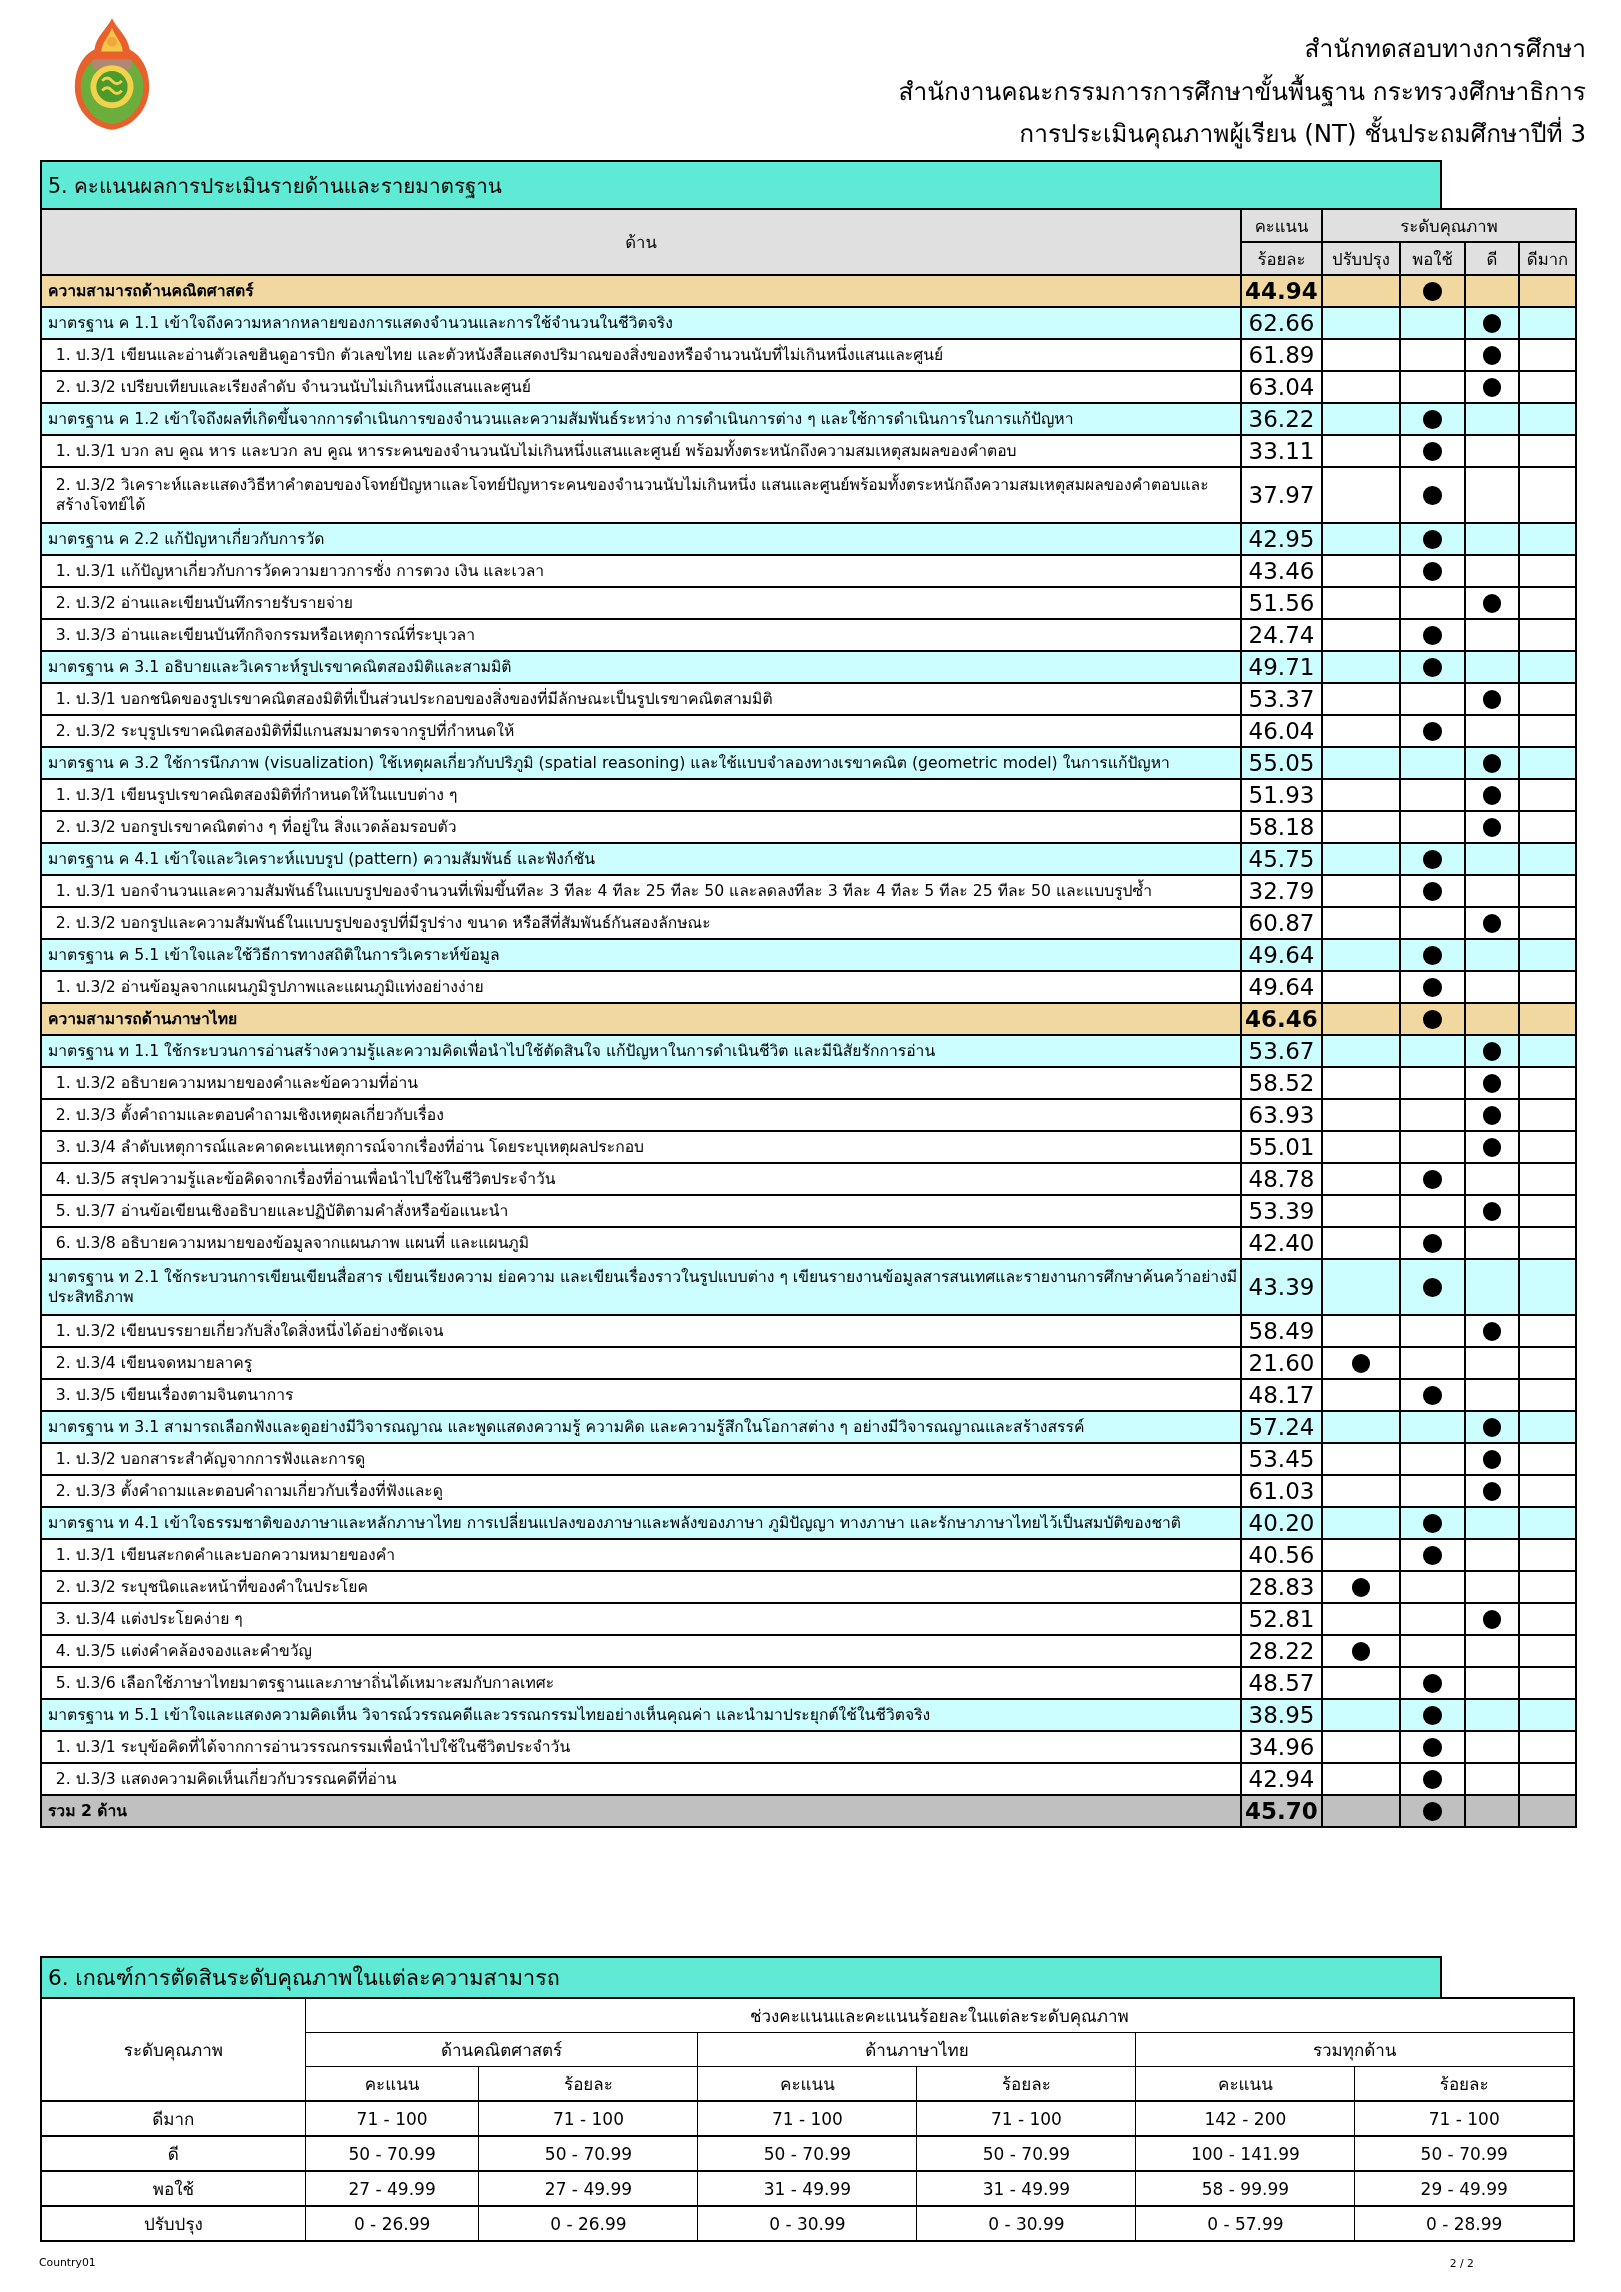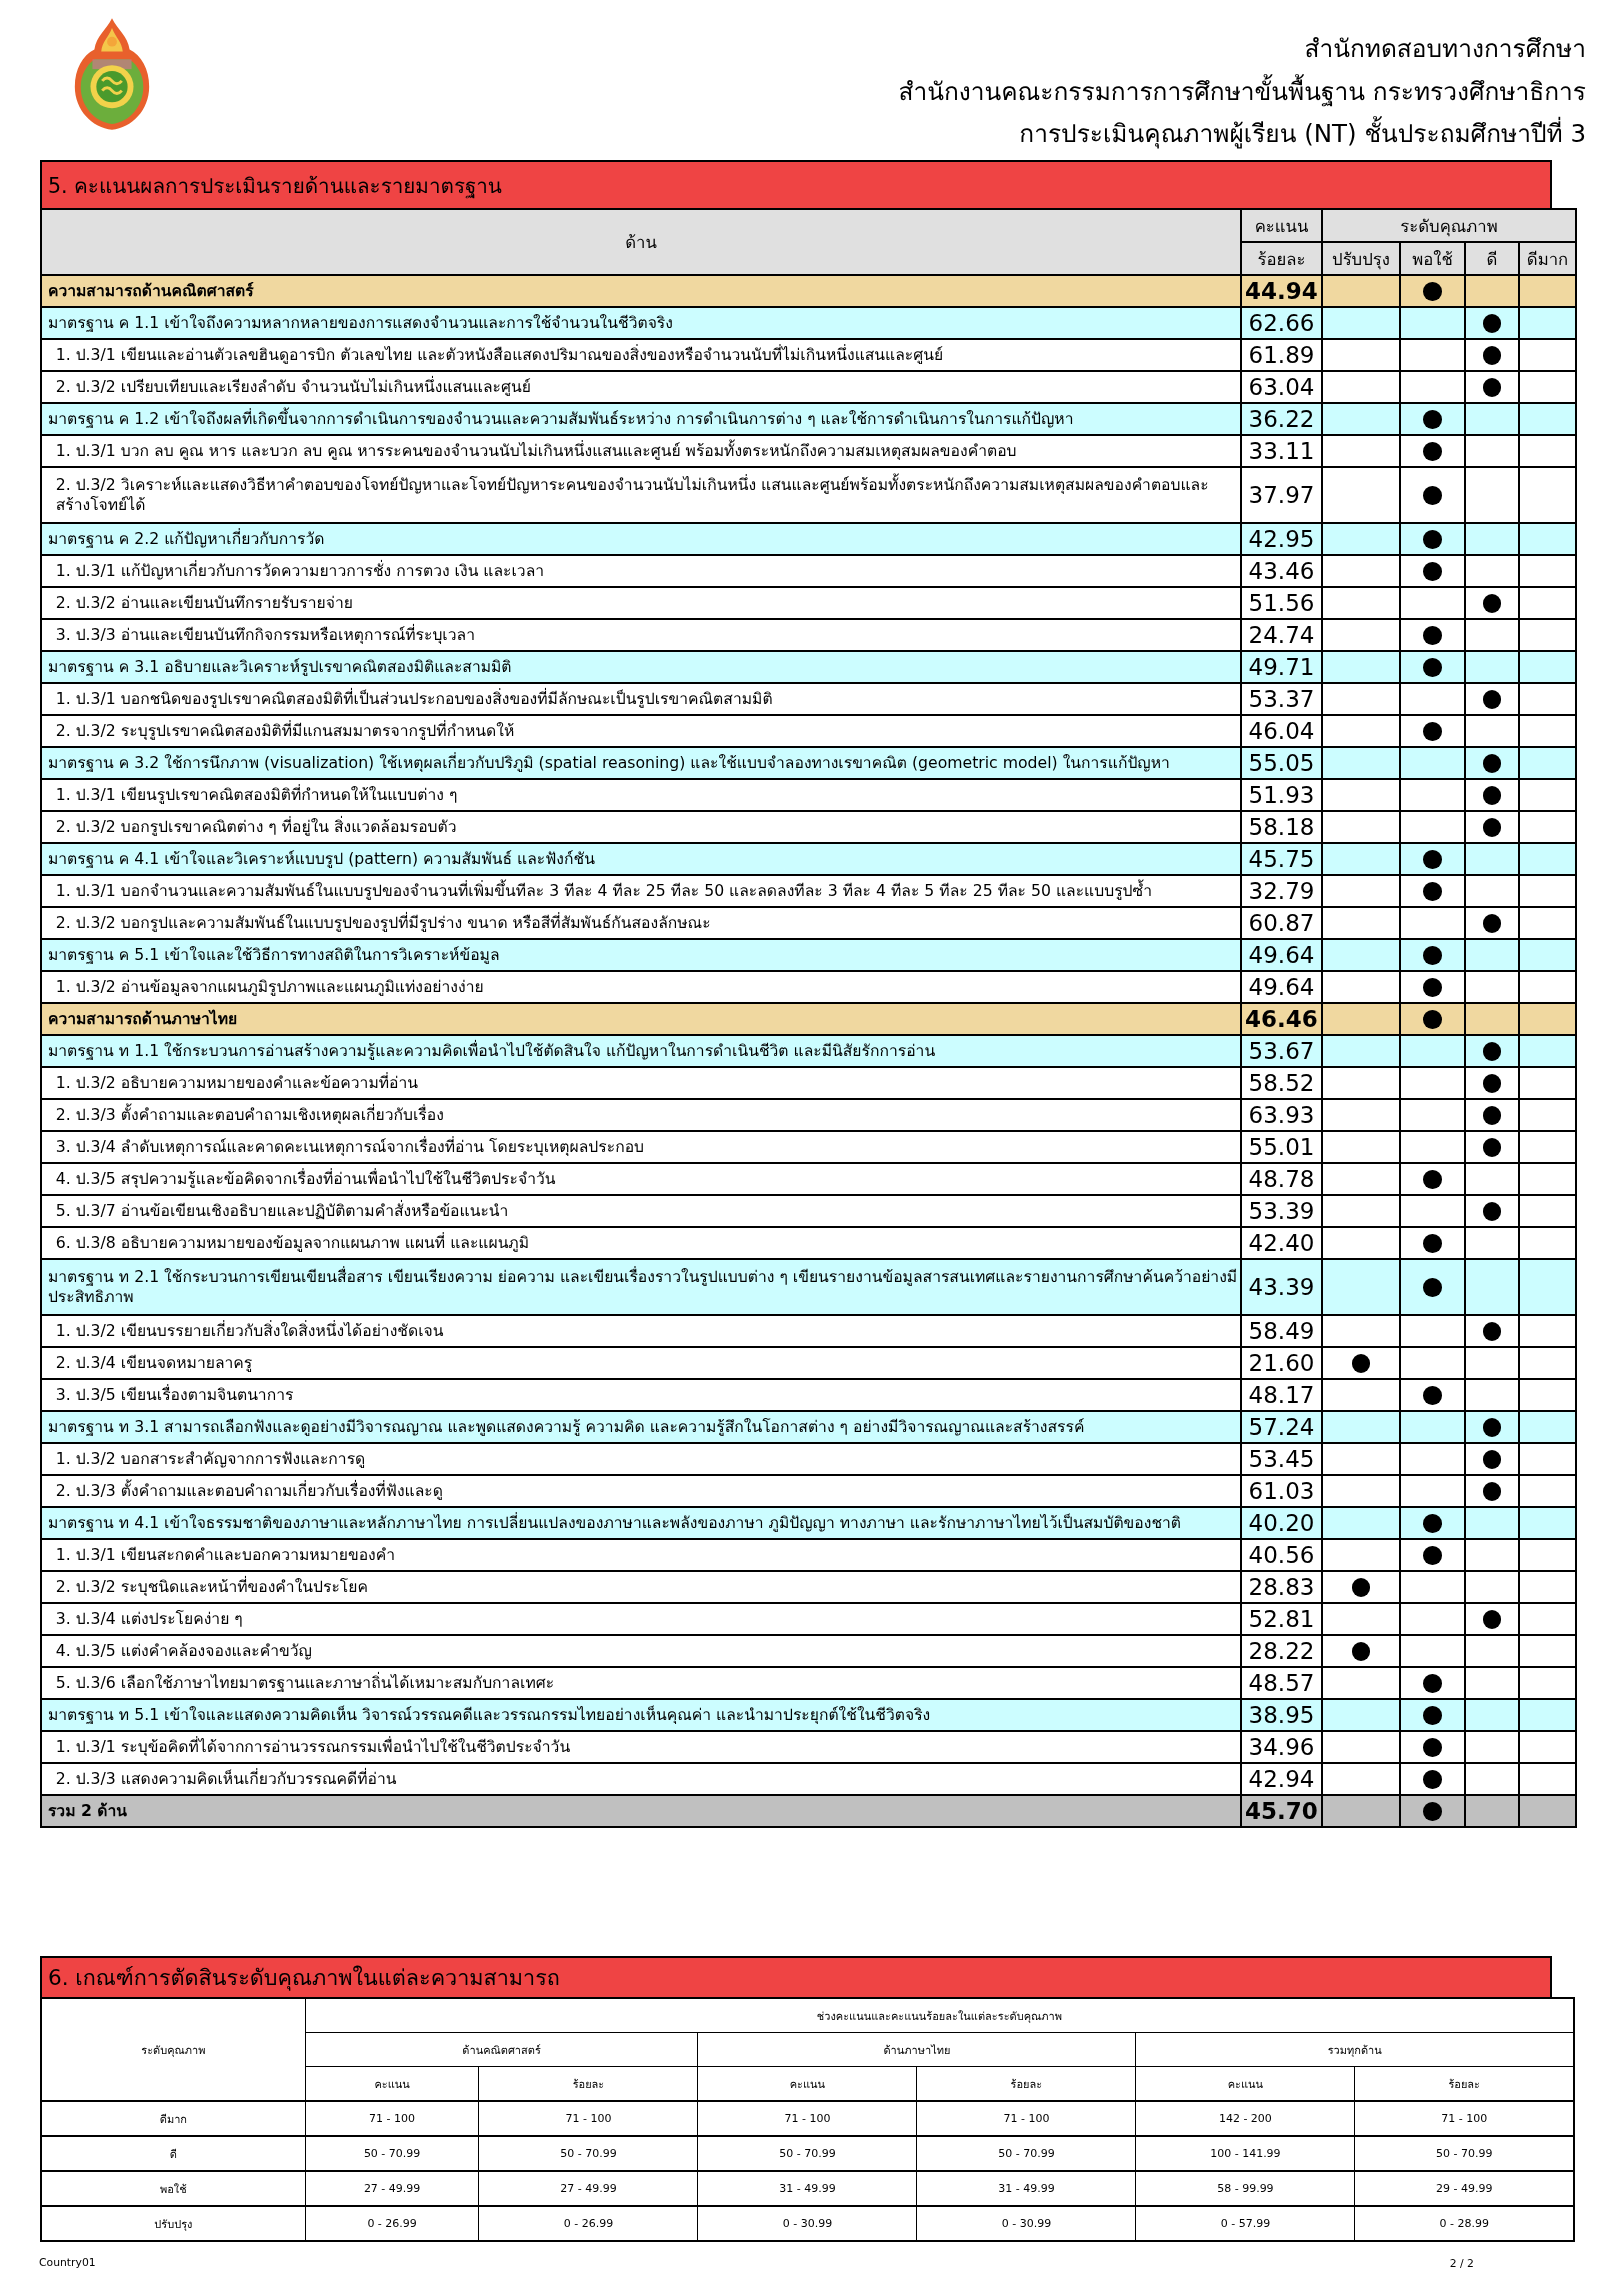--- a/index.html
+++ b/index.html
@@ -1,42 +1,42 @@
 <!DOCTYPE html>
 <html><head>
 <meta charset="utf-8">
 <style>
   html, body { margin: 0; padding: 0; background: #ffffff; }
   body { width: 1621px; height: 2293px; position: relative; font-family: "DejaVu Sans", sans-serif; color: #000; overflow: hidden; }
   .logo { position: absolute; left: 67px; top: 15.7px; width: 90px; height: 116px; }
   .hdr { position: absolute; right: 35px; text-align: right; font-size: 24.5px; line-height: 1; }
   .hdr1 { top: 37px; } .hdr2 { top: 80px; } .hdr3 { top: 122px; }
 
-  .sec { position: absolute; left: 40px; width: 1512px; border: 2px solid #000; border-bottom: none; background: #ef4444; box-sizing: border-box; font-size: 20.6px; padding-left: 5.9px; display: flex; align-items: center; }
+  .sec { position: absolute; left: 40px; width: 1402px; border: 2px solid #000; border-bottom: none; background: #5eead4; box-sizing: border-box; font-size: 20.6px; padding-left: 5.9px; display: flex; align-items: center; }
   .sec5 { top: 160px; height: 49px; }
   .sec6 { top: 1956px; height: 41px; font-size: 21.6px; }
 
   table { border-collapse: collapse; table-layout: fixed; }
   .t5 { position: absolute; left: 40px; top: 208px; width: 1535px; }
   .t5 td, .t5 th { border: 2px solid #000; font-size: 15.7px; padding: 0; }
   .t5 th { background: #e0e0e0; font-weight: normal; font-size: 16.7px; height: 31px; }
   .t5 td.txt { padding-left: 5.9px; text-align: left; line-height: 1.3; }
   .t5 td.sub { padding-left: 13.7px; }
   .t5 td.num { text-align: center; font-family: "DejaVu Sans", sans-serif; font-size: 23px; }
   .t5 td.dot { text-align: center; }
   .t5 tr { height: 32px; }
   .t5 tr.tall { height: 56px; }
   .t5 tr.domain td { background: #f0d8a0; font-weight: bold; }
   .t5 tr.std td { background: #ccfdff; }
   .t5 tr.total td { background: #c0c0c0; font-weight: bold; margin-left: 19px; }
   .b { font-weight: normal; }
   .dotmark { display: inline-block; width: 18.6px; height: 18.6px; border-radius: 50%; background: #000; vertical-align: middle; }
 
   .t6 { position: absolute; left: 40px; top: 1997px; width: 1535px; }
-  .t6 td { border: 1px solid #000; text-align: center; font-size: 11px; height: 33px; padding: 0; }
+  .t6 td { border: 1px solid #000; text-align: center; font-size: 17px; height: 33px; padding: 0; }
   .t6 tr.thick td { border-bottom: 2.9px solid #000; }
   .t6 { border: 2px solid #000; }
 
   .foot-l { position: absolute; left: 39px; top: 2256px; font-size: 10.8px; }
   .foot-r { position: absolute; right: 147px; top: 2250px; font-size: 10.8px; margin-top: 7px; }
 </style>
 </head>
 <body>
 
 <div class="logo">

